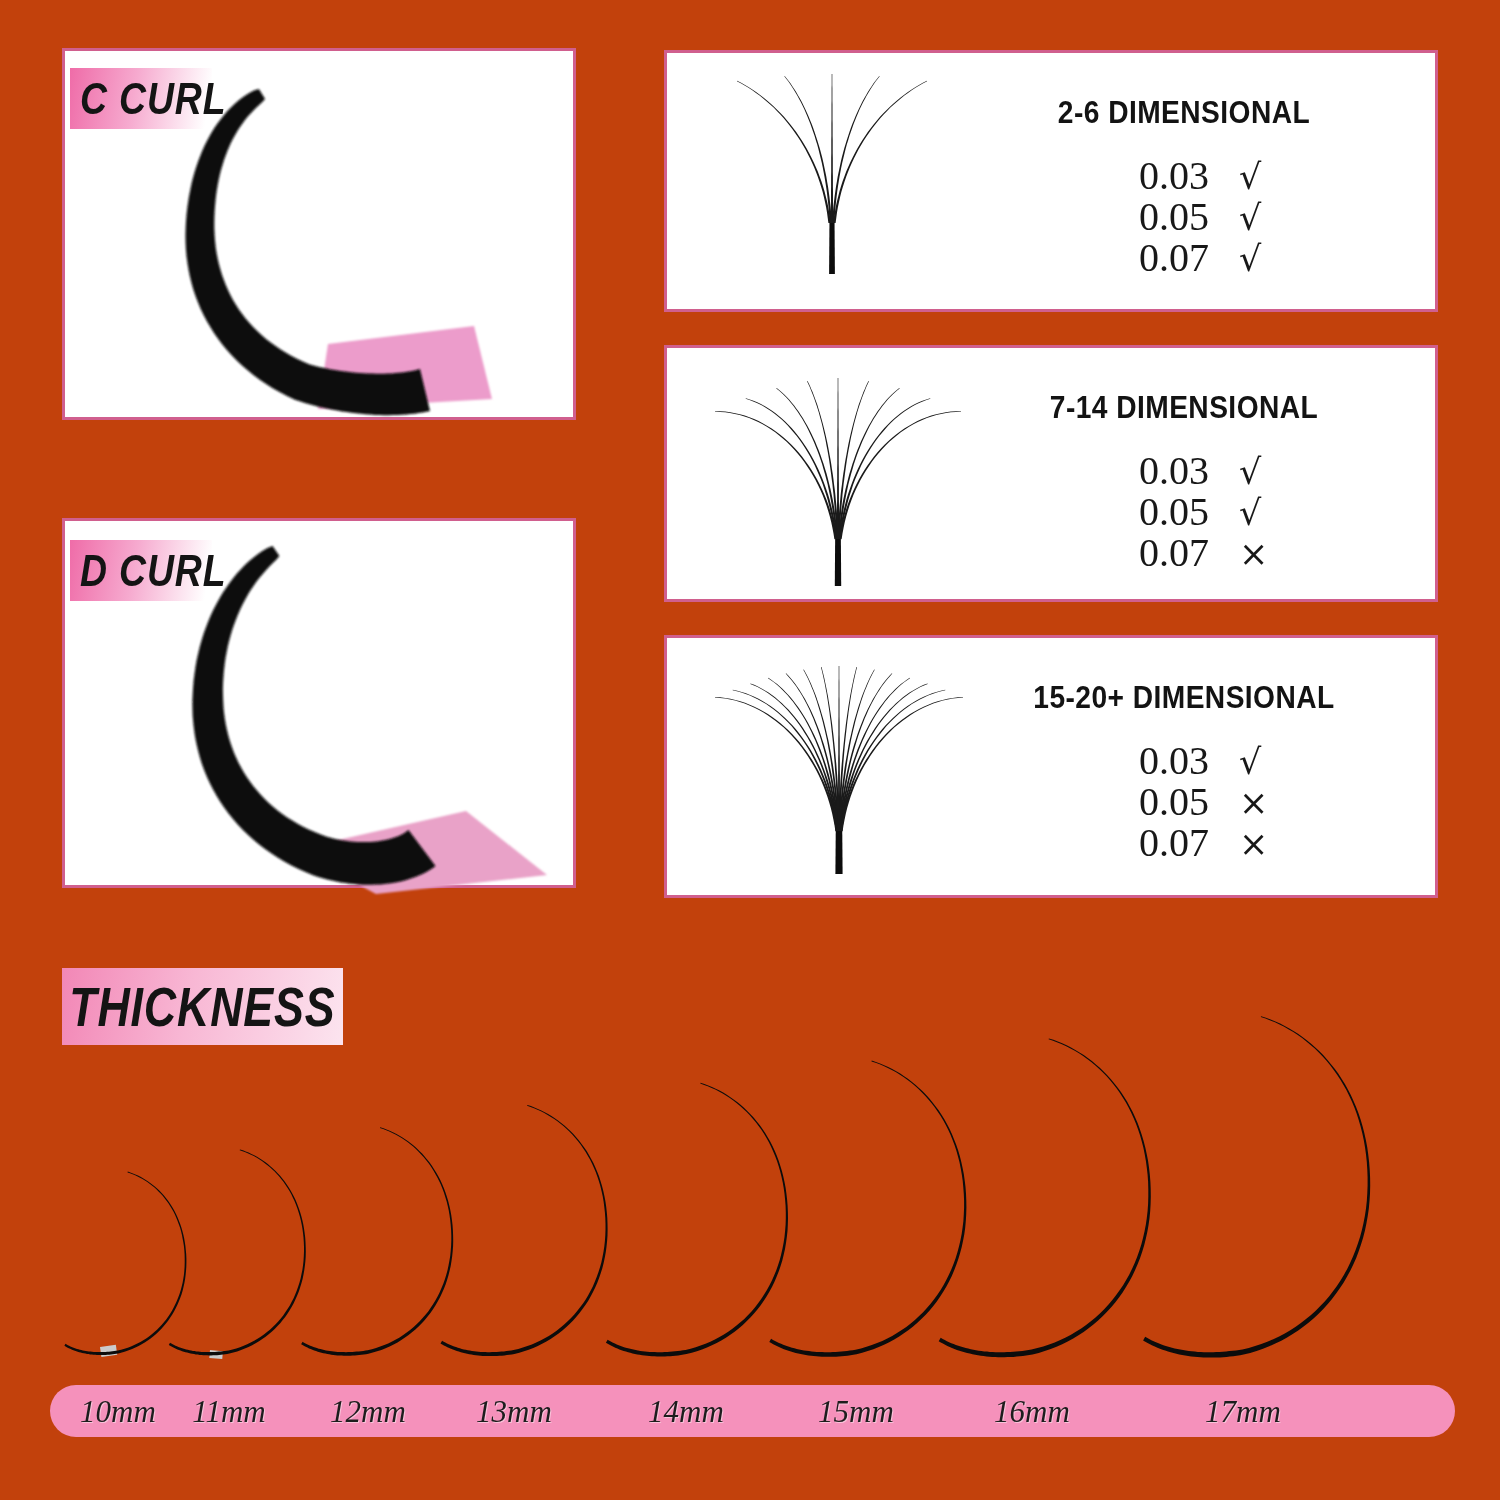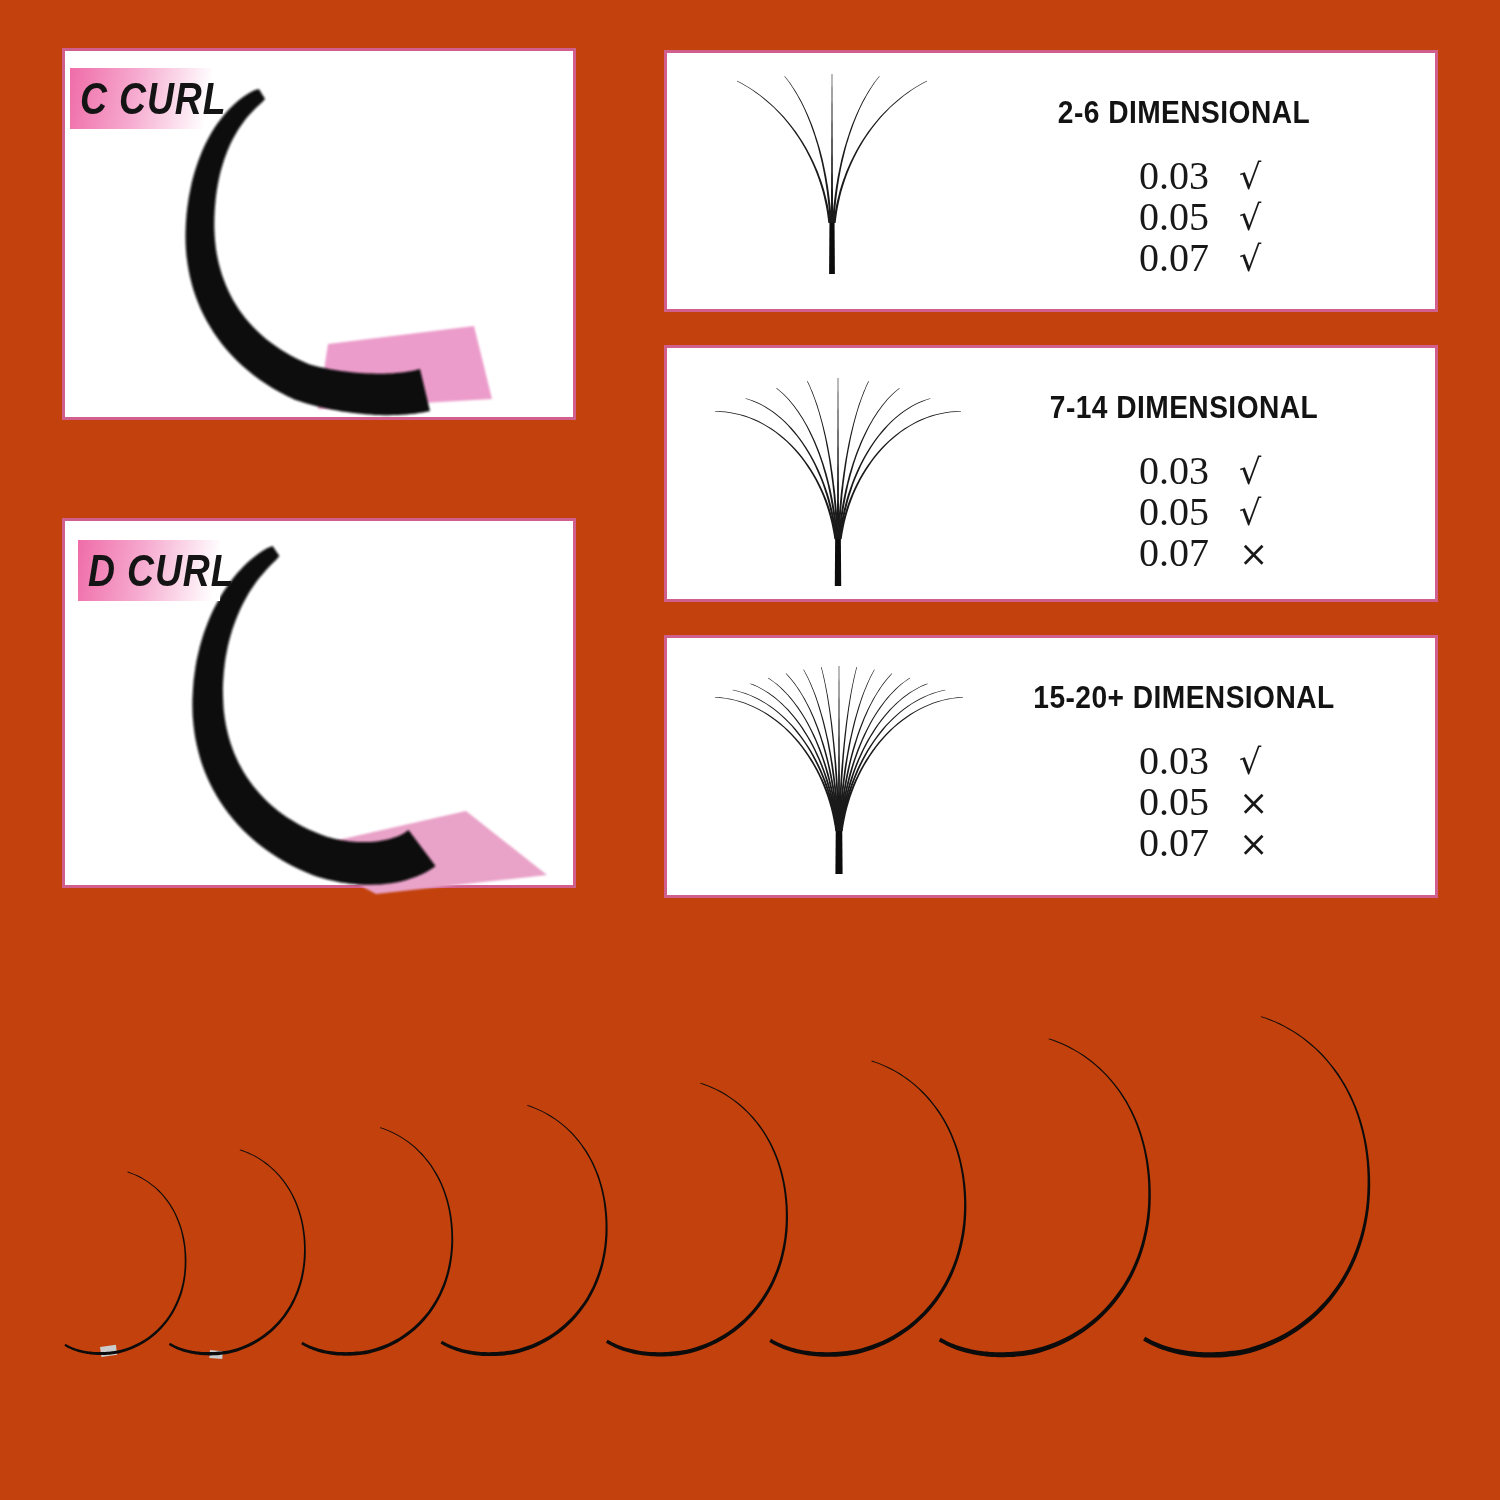--- a/index.html
+++ b/index.html
@@ -126,21 +126,21 @@
         <path d="M700.3 1083.6L704.1 1084.9L707.8 1086.3L711.6 1087.9L715.3 1089.6L719.0 1091.5L722.7 1093.5L726.3 1095.7L729.8 1098.0L733.3 1100.5L736.8 1103.2L740.1 1106.0L743.4 1108.9L746.7 1112.0L749.8 1115.3L752.8 1118.7L755.8 1122.2L758.6 1125.9L761.4 1129.8L764.0 1133.8L766.5 1138.0L768.9 1142.3L771.1 1146.8L773.2 1151.4L775.2 1156.2L777.0 1161.1L778.7 1166.2L780.2 1171.4L781.5 1176.8L782.7 1182.3L783.7 1188.0L784.5 1193.8L785.1 1199.8L785.6 1206.0L785.8 1212.2L785.8 1218.6L785.6 1224.8L785.1 1230.9L784.5 1236.9L783.6 1242.8L782.5 1248.5L781.2 1254.2L779.8 1259.7L778.1 1265.1L776.2 1270.4L774.1 1275.5L771.9 1280.5L769.5 1285.3L766.9 1290.1L764.1 1294.6L761.2 1299.1L758.1 1303.3L754.9 1307.5L751.5 1311.4L747.9 1315.2L744.3 1318.9L740.4 1322.3L736.5 1325.6L732.4 1328.8L728.2 1331.7L723.9 1334.5L719.5 1337.1L714.9 1339.5L710.3 1341.7L705.5 1343.8L700.6 1345.6L695.7 1347.2L690.6 1348.7L685.5 1349.9L683.0 1350.3L680.3 1350.7L677.7 1351.0L675.0 1351.3L672.4 1351.6L669.8 1351.8L667.3 1351.9L664.7 1352.1L662.2 1352.2L659.6 1352.2L657.1 1352.2L654.7 1352.1L652.2 1352.0L649.8 1351.9L647.3 1351.7L645.0 1351.5L642.6 1351.2L640.3 1350.9L638.0 1350.5L635.7 1350.1L633.5 1349.6L631.2 1349.1L629.1 1348.6L626.9 1348.0L624.8 1347.4L622.7 1346.7L620.7 1346.0L618.7 1345.2L616.8 1344.4L614.9 1343.6L613.0 1342.7L611.2 1341.8L609.4 1340.8L607.6 1339.8L605.9 1342.7L607.7 1343.8L609.5 1344.8L611.4 1345.8L613.4 1346.8L615.3 1347.7L617.4 1348.6L619.4 1349.4L621.5 1350.2L623.7 1350.9L625.9 1351.6L628.1 1352.2L630.3 1352.8L632.6 1353.4L634.9 1353.9L637.3 1354.4L639.6 1354.8L642.1 1355.2L644.5 1355.5L647.0 1355.8L649.4 1356.0L652.0 1356.2L654.5 1356.3L657.1 1356.4L659.6 1356.5L662.2 1356.5L664.9 1356.4L667.5 1356.3L670.2 1356.2L672.8 1356.0L675.5 1355.7L678.2 1355.4L680.9 1355.0L683.6 1354.6L686.5 1354.1L691.8 1352.8L696.9 1351.2L702.0 1349.4L707.0 1347.5L711.9 1345.3L716.7 1343.0L721.3 1340.4L725.9 1337.7L730.3 1334.8L734.6 1331.7L738.7 1328.4L742.8 1325.0L746.6 1321.3L750.4 1317.6L754.0 1313.6L757.4 1309.5L760.7 1305.2L763.8 1300.8L766.7 1296.3L769.5 1291.5L772.1 1286.7L774.5 1281.7L776.7 1276.6L778.8 1271.3L780.6 1265.9L782.3 1260.4L783.7 1254.8L785.0 1249.0L786.0 1243.1L786.8 1237.2L787.5 1231.1L787.8 1224.9L788.0 1218.6L787.9 1212.2L787.6 1205.8L787.1 1199.6L786.4 1193.6L785.6 1187.7L784.5 1181.9L783.3 1176.4L781.9 1170.9L780.3 1165.7L778.6 1160.5L776.7 1155.6L774.7 1150.8L772.5 1146.1L770.2 1141.6L767.7 1137.3L765.2 1133.1L762.5 1129.0L759.7 1125.1L756.8 1121.4L753.8 1117.8L750.7 1114.4L747.5 1111.2L744.2 1108.1L740.9 1105.1L737.5 1102.3L734.0 1099.7L730.4 1097.2L726.8 1094.8L723.2 1092.6L719.5 1090.6L715.7 1088.7L712.0 1087.0L708.2 1085.5L704.4 1084.0L700.5 1082.8Z" fill="#0c0c0c"></path>
         <path d="M871.5 1061.4L875.6 1062.8L879.7 1064.3L883.7 1066.0L887.8 1067.9L891.8 1069.9L895.7 1072.1L899.6 1074.5L903.5 1077.0L907.3 1079.7L911.0 1082.6L914.6 1085.6L918.2 1088.8L921.7 1092.2L925.1 1095.7L928.4 1099.4L931.6 1103.2L934.7 1107.2L937.6 1111.4L940.5 1115.8L943.2 1120.3L945.8 1125.0L948.2 1129.8L950.5 1134.8L952.6 1140.0L954.6 1145.3L956.4 1150.8L958.0 1156.5L959.5 1162.3L960.7 1168.3L961.8 1174.4L962.7 1180.8L963.3 1187.2L963.8 1193.9L964.1 1200.7L964.1 1207.5L963.8 1214.3L963.4 1220.9L962.6 1227.4L961.7 1233.7L960.5 1240.0L959.1 1246.1L957.5 1252.1L955.7 1257.9L953.7 1263.6L951.4 1269.2L949.0 1274.6L946.4 1279.8L943.6 1285.0L940.6 1289.9L937.4 1294.7L934.1 1299.3L930.6 1303.8L926.9 1308.1L923.1 1312.2L919.1 1316.1L914.9 1319.9L910.7 1323.5L906.3 1326.9L901.7 1330.1L897.0 1333.1L892.2 1335.9L887.3 1338.5L882.3 1340.9L877.1 1343.1L871.8 1345.1L866.5 1346.8L861.0 1348.4L855.5 1349.7L852.7 1350.2L849.8 1350.6L847.0 1350.9L844.1 1351.2L841.3 1351.5L838.5 1351.8L835.7 1352.0L832.9 1352.1L830.2 1352.2L827.5 1352.2L824.8 1352.2L822.1 1352.1L819.4 1352.0L816.8 1351.9L814.2 1351.7L811.6 1351.4L809.0 1351.1L806.5 1350.8L804.0 1350.4L801.5 1349.9L799.1 1349.4L796.7 1348.9L794.4 1348.3L792.0 1347.7L789.8 1347.0L787.5 1346.3L785.3 1345.5L783.2 1344.7L781.1 1343.8L779.0 1342.9L777.0 1341.9L775.0 1340.9L773.0 1339.9L771.1 1338.8L769.3 1341.9L771.2 1343.1L773.2 1344.2L775.3 1345.3L777.4 1346.3L779.5 1347.3L781.7 1348.3L783.9 1349.2L786.2 1350.0L788.5 1350.8L790.9 1351.6L793.3 1352.3L795.7 1352.9L798.2 1353.5L800.7 1354.1L803.2 1354.6L805.8 1355.0L808.4 1355.4L811.1 1355.8L813.7 1356.1L816.4 1356.3L819.1 1356.5L821.9 1356.7L824.7 1356.8L827.5 1356.8L830.3 1356.8L833.1 1356.8L836.0 1356.7L838.8 1356.5L841.7 1356.3L844.6 1356.0L847.6 1355.7L850.5 1355.3L853.4 1354.8L856.5 1354.3L862.2 1352.8L867.8 1351.1L873.4 1349.2L878.8 1347.1L884.0 1344.8L889.2 1342.2L894.2 1339.5L899.2 1336.5L903.9 1333.3L908.6 1330.0L913.1 1326.4L917.4 1322.7L921.6 1318.8L925.7 1314.7L929.6 1310.4L933.3 1306.0L936.8 1301.4L940.2 1296.6L943.4 1291.6L946.4 1286.5L949.2 1281.3L951.8 1275.9L954.2 1270.3L956.4 1264.6L958.4 1258.8L960.2 1252.8L961.8 1246.7L963.1 1240.5L964.3 1234.2L965.2 1227.7L965.8 1221.1L966.2 1214.4L966.4 1207.6L966.3 1200.7L966.0 1193.8L965.5 1187.1L964.7 1180.5L963.8 1174.1L962.6 1167.9L961.3 1161.9L959.8 1156.0L958.1 1150.3L956.2 1144.7L954.1 1139.4L951.9 1134.1L949.6 1129.1L947.1 1124.2L944.5 1119.5L941.7 1115.0L938.8 1110.6L935.7 1106.4L932.6 1102.4L929.4 1098.5L926.0 1094.8L922.6 1091.3L919.0 1087.9L915.4 1084.7L911.7 1081.7L907.9 1078.8L904.1 1076.2L900.2 1073.6L896.2 1071.3L892.2 1069.1L888.2 1067.0L884.1 1065.2L880.0 1063.5L875.9 1061.9L871.7 1060.6Z" fill="#0c0c0c"></path>
         <path d="M1048.6 1039.2L1053.1 1040.7L1057.5 1042.4L1061.9 1044.2L1066.2 1046.2L1070.5 1048.4L1074.8 1050.7L1079.0 1053.3L1083.1 1056.0L1087.2 1058.9L1091.2 1062.0L1095.1 1065.3L1099.0 1068.7L1102.7 1072.3L1106.4 1076.1L1109.9 1080.1L1113.4 1084.2L1116.7 1088.5L1119.9 1093.0L1122.9 1097.7L1125.9 1102.6L1128.6 1107.6L1131.2 1112.8L1133.7 1118.2L1136.0 1123.8L1138.1 1129.5L1140.1 1135.4L1141.8 1141.5L1143.4 1147.8L1144.7 1154.3L1145.9 1160.9L1146.8 1167.7L1147.6 1174.7L1148.1 1181.8L1148.3 1189.2L1148.3 1196.5L1148.1 1203.8L1147.6 1210.9L1146.8 1217.9L1145.8 1224.7L1144.5 1231.4L1143.0 1238.0L1141.3 1244.5L1139.3 1250.7L1137.1 1256.9L1134.7 1262.9L1132.1 1268.7L1129.3 1274.4L1126.3 1279.8L1123.1 1285.2L1119.6 1290.3L1116.0 1295.3L1112.3 1300.1L1108.3 1304.7L1104.2 1309.2L1099.9 1313.4L1095.5 1317.5L1090.9 1321.3L1086.1 1325.0L1081.2 1328.4L1076.2 1331.6L1071.0 1334.7L1065.7 1337.5L1060.3 1340.0L1054.7 1342.4L1049.1 1344.5L1043.3 1346.5L1037.4 1348.1L1031.5 1349.6L1028.5 1350.0L1025.4 1350.5L1022.3 1350.9L1019.2 1351.2L1016.2 1351.5L1013.2 1351.7L1010.2 1352.0L1007.2 1352.1L1004.2 1352.2L1001.3 1352.2L998.4 1352.2L995.5 1352.2L992.6 1352.0L989.8 1351.9L987.0 1351.6L984.2 1351.4L981.4 1351.0L978.7 1350.7L976.0 1350.2L973.4 1349.8L970.8 1349.2L968.2 1348.6L965.7 1348.0L963.2 1347.3L960.7 1346.6L958.3 1345.8L955.9 1345.0L953.6 1344.1L951.3 1343.2L949.1 1342.2L946.9 1341.2L944.8 1340.1L942.7 1339.0L940.7 1337.8L938.7 1341.2L940.8 1342.4L942.9 1343.6L945.1 1344.8L947.4 1345.9L949.7 1347.0L952.0 1348.0L954.4 1349.0L956.9 1349.9L959.4 1350.7L961.9 1351.5L964.5 1352.3L967.1 1353.0L969.8 1353.6L972.5 1354.2L975.2 1354.8L978.0 1355.3L980.8 1355.7L983.6 1356.1L986.5 1356.4L989.4 1356.7L992.3 1356.9L995.3 1357.1L998.3 1357.2L1001.3 1357.2L1004.3 1357.2L1007.4 1357.1L1010.4 1357.0L1013.5 1356.9L1016.7 1356.6L1019.8 1356.3L1022.9 1355.9L1026.1 1355.5L1029.3 1355.0L1032.5 1354.4L1038.7 1352.9L1044.7 1351.0L1050.7 1349.0L1056.5 1346.7L1062.2 1344.2L1067.7 1341.5L1073.2 1338.5L1078.5 1335.3L1083.6 1331.9L1088.6 1328.3L1093.4 1324.5L1098.1 1320.5L1102.6 1316.3L1107.0 1311.8L1111.2 1307.2L1115.2 1302.5L1119.0 1297.5L1122.6 1292.4L1126.0 1287.0L1129.3 1281.5L1132.3 1275.9L1135.1 1270.1L1137.7 1264.1L1140.1 1258.0L1142.2 1251.7L1144.2 1245.3L1145.8 1238.7L1147.3 1232.0L1148.5 1225.2L1149.5 1218.2L1150.2 1211.1L1150.6 1203.9L1150.8 1196.6L1150.7 1189.1L1150.4 1181.7L1149.8 1174.5L1149.0 1167.4L1148.0 1160.6L1146.7 1153.9L1145.3 1147.4L1143.6 1141.0L1141.8 1134.9L1139.8 1128.9L1137.6 1123.1L1135.2 1117.5L1132.7 1112.1L1130.0 1106.9L1127.2 1101.8L1124.2 1096.9L1121.1 1092.2L1117.8 1087.7L1114.4 1083.4L1110.9 1079.2L1107.3 1075.2L1103.6 1071.4L1099.8 1067.8L1095.9 1064.4L1091.9 1061.1L1087.8 1058.0L1083.7 1055.1L1079.5 1052.4L1075.3 1049.9L1071.0 1047.5L1066.6 1045.3L1062.2 1043.3L1057.8 1041.5L1053.4 1039.8L1048.9 1038.4Z" fill="#0c0c0c"></path>
         <path d="M1260.8 1017.0L1265.6 1018.6L1270.3 1020.4L1275.0 1022.3L1279.6 1024.5L1284.2 1026.8L1288.8 1029.4L1293.3 1032.1L1297.8 1035.0L1302.1 1038.1L1306.4 1041.4L1310.6 1044.9L1314.8 1048.6L1318.8 1052.5L1322.7 1056.5L1326.5 1060.8L1330.2 1065.2L1333.7 1069.9L1337.1 1074.7L1340.4 1079.7L1343.5 1084.9L1346.5 1090.3L1349.3 1095.9L1351.9 1101.6L1354.4 1107.6L1356.7 1113.7L1358.7 1120.1L1360.6 1126.6L1362.3 1133.3L1363.8 1140.2L1365.0 1147.3L1366.0 1154.6L1366.8 1162.1L1367.3 1169.8L1367.6 1177.6L1367.6 1185.5L1367.3 1193.3L1366.8 1200.9L1366.0 1208.4L1364.9 1215.7L1363.5 1222.9L1361.9 1229.9L1360.1 1236.8L1357.9 1243.6L1355.6 1250.1L1353.0 1256.6L1350.2 1262.8L1347.2 1268.9L1344.0 1274.7L1340.5 1280.5L1336.9 1286.0L1333.0 1291.3L1329.0 1296.4L1324.7 1301.4L1320.3 1306.1L1315.7 1310.7L1311.0 1315.0L1306.0 1319.1L1300.9 1323.0L1295.7 1326.7L1290.3 1330.2L1284.8 1333.4L1279.1 1336.4L1273.3 1339.2L1267.3 1341.7L1261.3 1344.0L1255.1 1346.1L1248.8 1347.9L1242.4 1349.4L1239.2 1349.9L1235.9 1350.4L1232.6 1350.8L1229.3 1351.1L1226.1 1351.5L1222.8 1351.7L1219.6 1352.0L1216.4 1352.1L1213.3 1352.2L1210.1 1352.3L1207.0 1352.2L1203.9 1352.2L1200.8 1352.0L1197.8 1351.9L1194.8 1351.6L1191.8 1351.3L1188.8 1351.0L1185.9 1350.6L1183.1 1350.1L1180.2 1349.6L1177.4 1349.0L1174.7 1348.4L1172.0 1347.7L1169.3 1347.0L1166.7 1346.2L1164.1 1345.4L1161.5 1344.5L1159.1 1343.5L1156.6 1342.5L1154.2 1341.5L1151.9 1340.4L1149.6 1339.3L1147.4 1338.1L1145.2 1336.8L1143.1 1340.4L1145.3 1341.7L1147.6 1343.0L1150.0 1344.3L1152.4 1345.5L1154.8 1346.6L1157.4 1347.7L1159.9 1348.7L1162.6 1349.7L1165.2 1350.6L1168.0 1351.5L1170.7 1352.3L1173.5 1353.1L1176.4 1353.7L1179.3 1354.4L1182.2 1355.0L1185.2 1355.5L1188.2 1356.0L1191.2 1356.4L1194.3 1356.7L1197.4 1357.0L1200.5 1357.2L1203.7 1357.4L1206.9 1357.5L1210.1 1357.6L1213.3 1357.6L1216.6 1357.5L1219.9 1357.4L1223.2 1357.2L1226.6 1356.9L1229.9 1356.6L1233.3 1356.2L1236.7 1355.7L1240.1 1355.2L1243.6 1354.6L1250.2 1352.9L1256.6 1351.0L1263.0 1348.8L1269.2 1346.3L1275.3 1343.6L1281.3 1340.7L1287.1 1337.5L1292.7 1334.1L1298.2 1330.5L1303.6 1326.6L1308.8 1322.5L1313.8 1318.2L1318.6 1313.7L1323.3 1309.0L1327.8 1304.1L1332.0 1298.9L1336.1 1293.6L1340.0 1288.1L1343.7 1282.4L1347.1 1276.5L1350.4 1270.5L1353.4 1264.3L1356.2 1257.9L1358.7 1251.3L1361.0 1244.6L1363.1 1237.7L1364.9 1230.7L1366.4 1223.5L1367.7 1216.2L1368.8 1208.7L1369.5 1201.1L1370.0 1193.4L1370.2 1185.5L1370.1 1177.6L1369.7 1169.6L1369.1 1161.9L1368.2 1154.3L1367.2 1147.0L1365.8 1139.8L1364.3 1132.9L1362.5 1126.1L1360.6 1119.5L1358.4 1113.1L1356.1 1106.9L1353.5 1100.9L1350.8 1095.1L1347.9 1089.5L1344.9 1084.1L1341.7 1078.9L1338.4 1073.8L1334.9 1069.0L1331.2 1064.4L1327.5 1059.9L1323.6 1055.6L1319.7 1051.6L1315.6 1047.7L1311.4 1044.0L1307.1 1040.5L1302.8 1037.2L1298.4 1034.1L1293.9 1031.2L1289.3 1028.5L1284.7 1026.0L1280.1 1023.6L1275.4 1021.5L1270.6 1019.5L1265.9 1017.7L1261.1 1016.2Z" fill="#0c0c0c"></path>
       </g>
   </svg>
 
   <div class="curl-label" style="left:70px;top:68px;">
     <span>C CURL</span>
   </div>
-  <div class="curl-label" style="left:78px;top:540px;">
+  <div class="curl-label" style="left:70px;top:540px;">
     <span>D CURL</span>
   </div>
 
   <div class="dim-title" style="left:994px;top:94px;">2-6 DIMENSIONAL</div>
   <div class="dim-rows" style="left:994px;top:152px;">
     <div class="dim-row">
       <span class="dim-val">0.03</span>
       <span class="dim-mark">√</span>
     </div>
     <div class="dim-row">
@@ -178,15 +178,28 @@
     <div class="dim-row">
       <span class="dim-val">0.05</span>
       <span class="dim-mark">×</span>
     </div>
     <div class="dim-row">
       <span class="dim-val">0.07</span>
       <span class="dim-mark">×</span>
     </div>
   </div>
 
-
+  <div class="thick-heading">
+    <span>THICKNESS</span>
+  </div>
+
+  <div class="len-bar">
+    <span class="len-label" style="left:68px;">10mm</span>
+    <span class="len-label" style="left:179px;">11mm</span>
+    <span class="len-label" style="left:318px;">12mm</span>
+    <span class="len-label" style="left:464px;">13mm</span>
+    <span class="len-label" style="left:636px;">14mm</span>
+    <span class="len-label" style="left:806px;">15mm</span>
+    <span class="len-label" style="left:982px;">16mm</span>
+    <span class="len-label" style="left:1193px;">17mm</span>
+  </div>
 
 </div>
 
 </body></html>

